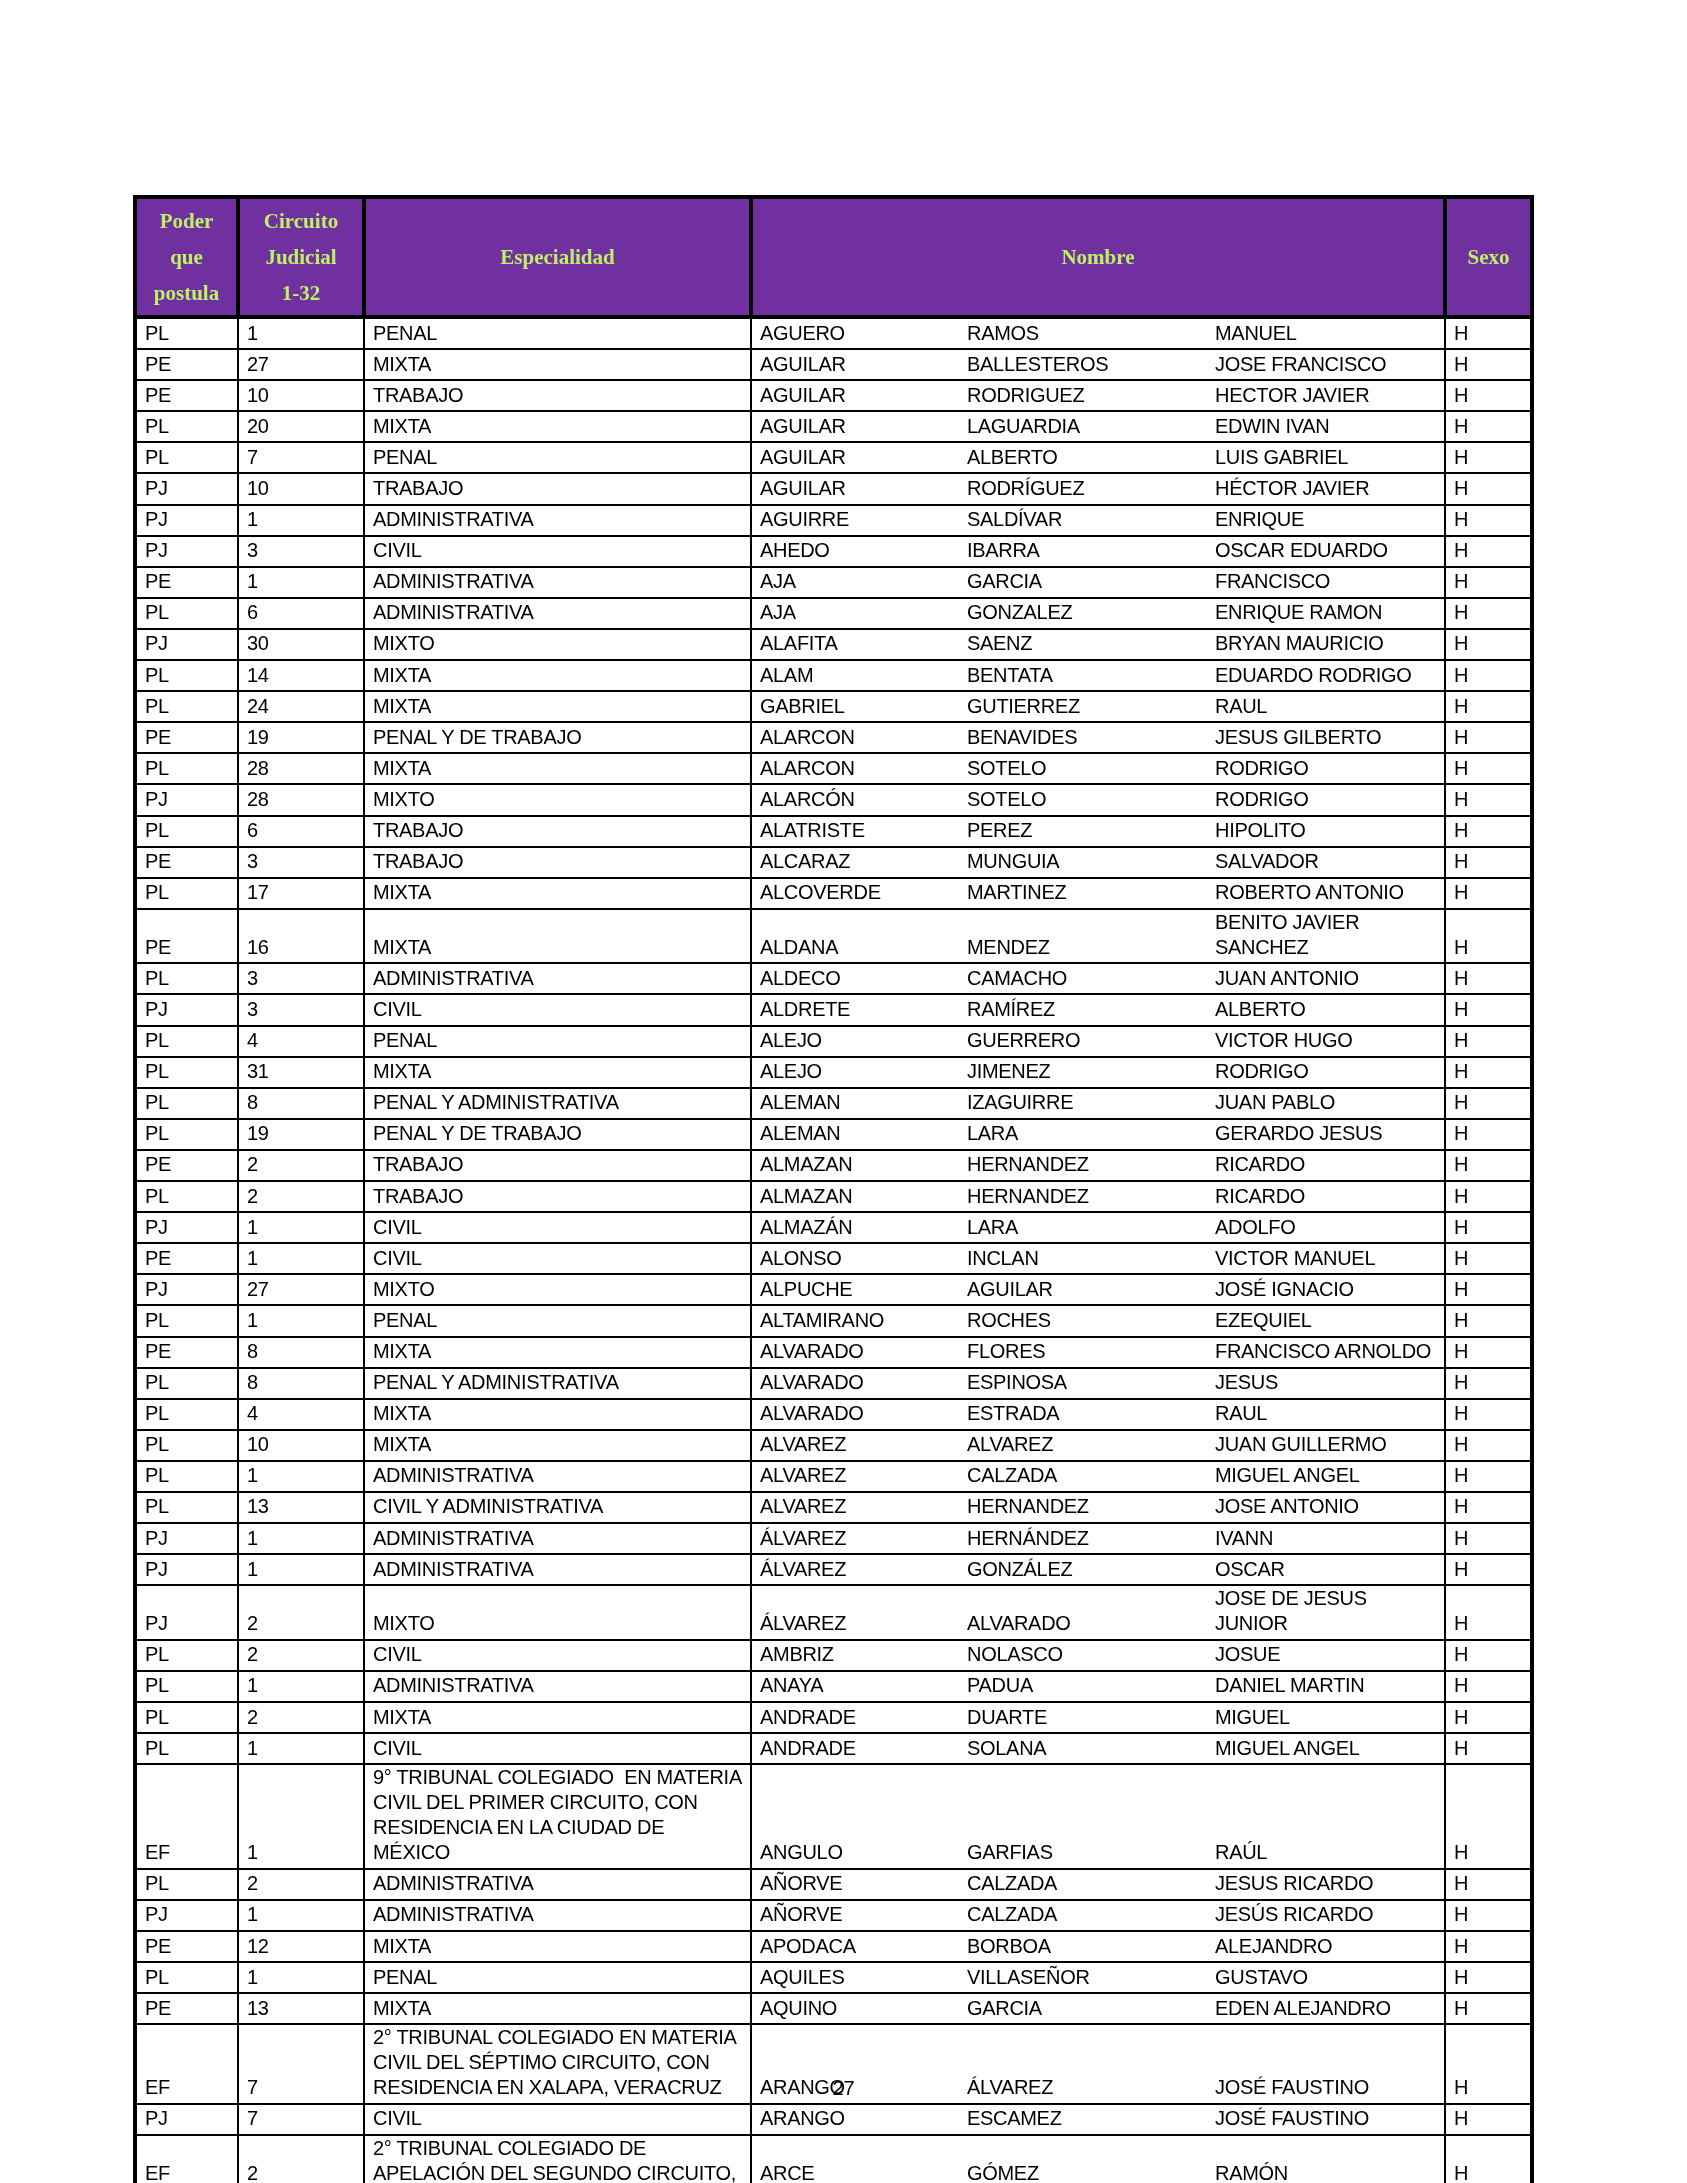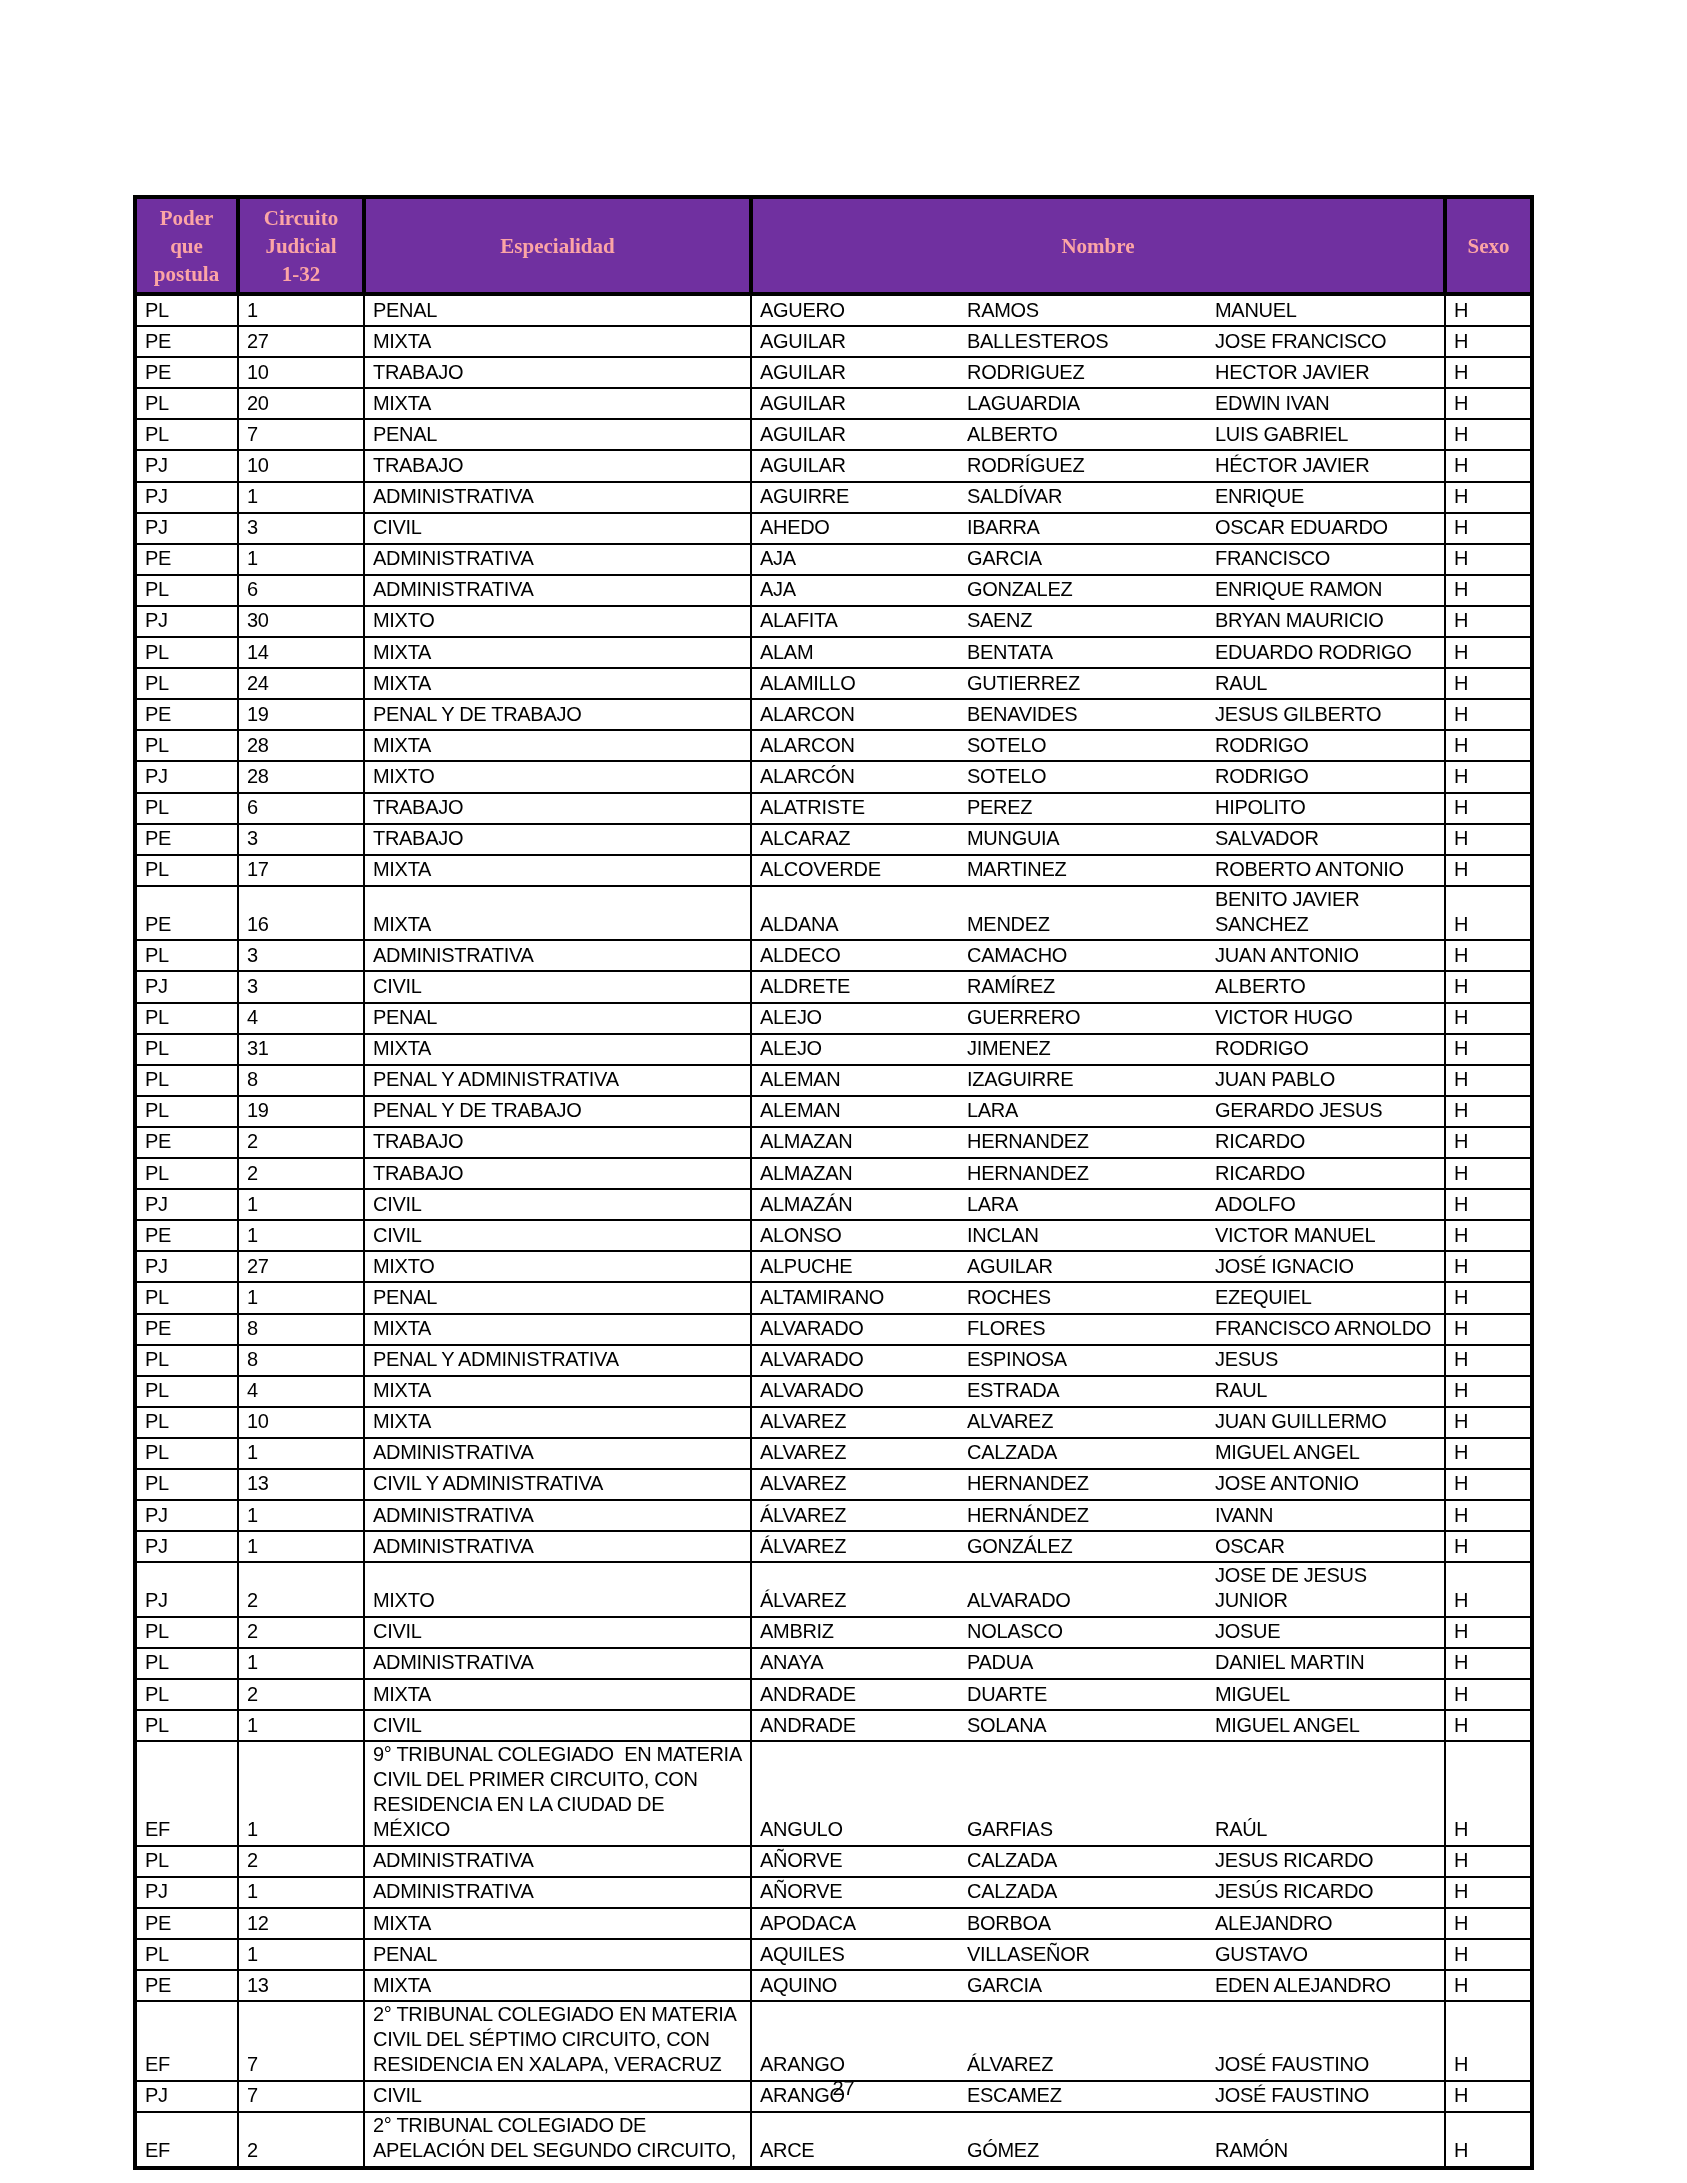--- a/index.html
+++ b/index.html
@@ -21,25 +21,25 @@
   col.w-poder    { width:103px; }
   col.w-circuito { width:126px; }
   col.w-esp      { width:387px; }
   col.w-n1       { width:208px; }
   col.w-n2       { width:248px; }
   col.w-n3       { width:238px; }
   col.w-sexo     { width:87px; }
 
   th {
     background:#7030A0;
-    color:#fca5a5;
+    color:#bef264;
     font-family:"Liberation Serif","DejaVu Serif",serif;
     font-weight:bold;
     font-size:21px;
-    line-height:28px;
+    line-height:36px;
     text-align:center;
     vertical-align:middle;
     white-space:pre-line;
     border:4px solid #000000;
     height:85px;
     padding:4px 2.6px;
   }
   td {
     border:2.6px solid #000000;
     font-size:20px;
@@ -199,21 +199,21 @@
             <td class="c-esp">MIXTA</td>
             <td class="c-n1">ALAM</td>
             <td class="c-n2">BENTATA</td>
             <td class="c-n3">EDUARDO RODRIGO</td>
             <td class="c-sexo">H</td>
           </tr>
           <tr>
             <td class="c-poder">PL</td>
             <td class="c-circuito">24</td>
             <td class="c-esp">MIXTA</td>
-            <td class="c-n1">ALAMILLO</td>
+            <td class="c-n1">GABRIEL</td>
             <td class="c-n2">GUTIERREZ</td>
             <td class="c-n3">RAUL</td>
             <td class="c-sexo">H</td>
           </tr>
           <tr>
             <td class="c-poder">PE</td>
             <td class="c-circuito">19</td>
             <td class="c-esp">PENAL Y DE TRABAJO</td>
             <td class="c-n1">ALARCON</td>
             <td class="c-n2">BENAVIDES</td>

